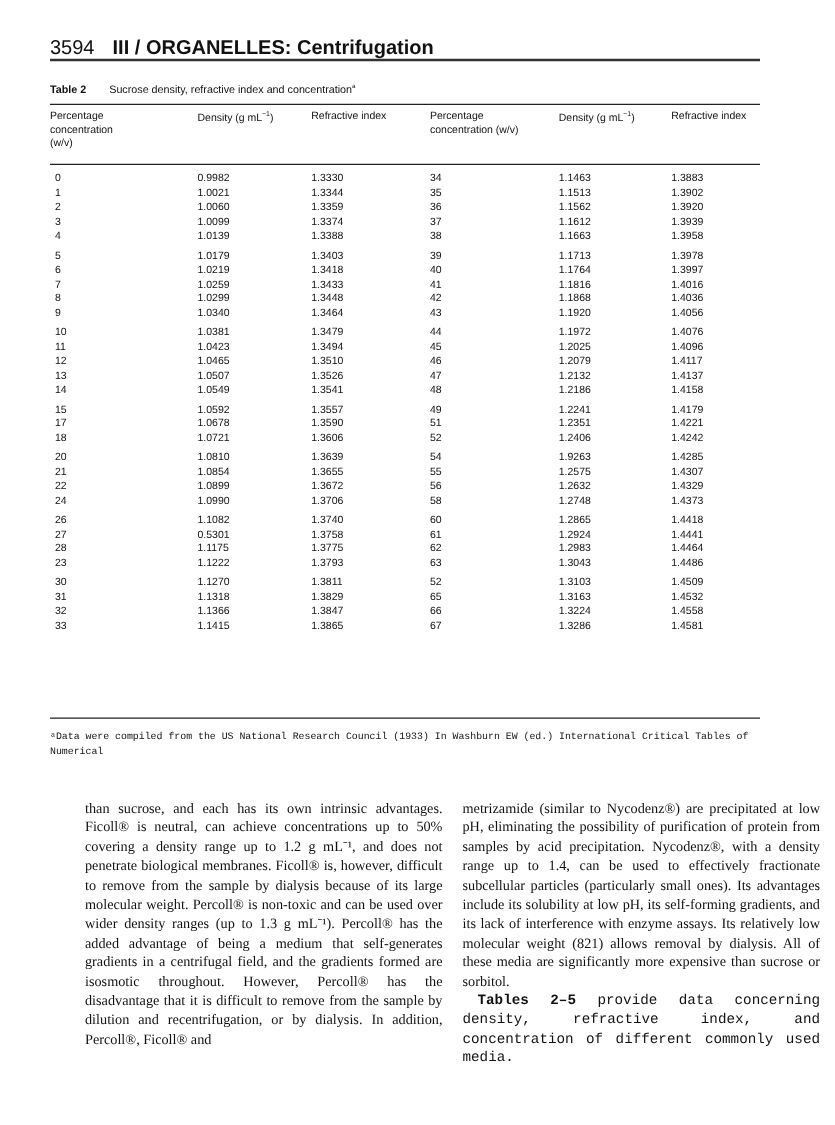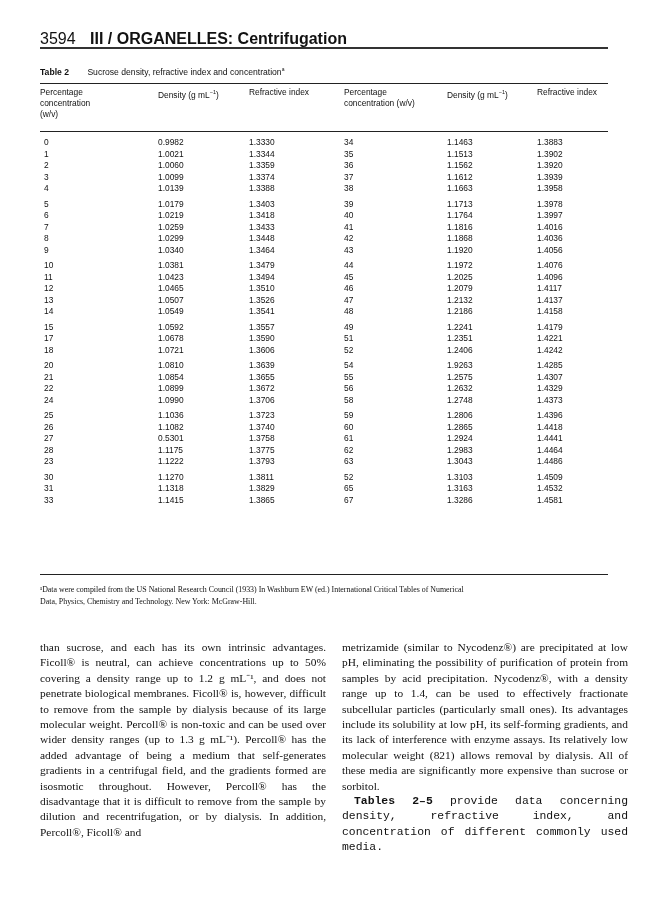--- a/index.html
+++ b/index.html
@@ -20,23 +20,23 @@
   .thead .h { position: absolute; top: 0; }
   .thead sup { font-size: 5.5px; vertical-align: super; }
 
   .tbody { position: absolute; left: 40px; top: 137px; width: 568px; font-family: "Liberation Sans", sans-serif; font-size: 8.4px; }
   .grp { position: relative; margin-bottom: 4px; }
   .row { position: relative; height: 11.5px; line-height: 11.5px; }
   .row span { position: absolute; top: 0; }
   .c1 { left: 4px; } .c2 { left: 118px; } .c3 { left: 209px; }
   .c4 { left: 304px; } .c5 { left: 407px; } .c6 { left: 497px; }
 
-  .footnote { position: absolute; left: 40px; top: 584px; width: 570px; font-family: Liberation Serif, serif; font-size: 7.9px; line-height: 12px; }
-
-  .col { position: absolute; top: 640px; width: 286px; font-family: "Liberation Serif", serif; font-size: 11.4px; line-height: 15.4px; text-align: justify; }
+  .footnote { position: absolute; left: 40px; top: 584px; width: 570px; font-family: Liberation Mono, monospace; font-size: 7.9px; line-height: 12px; }
+
+  .col { position: absolute; top: 640px; width: 286px; font-family: "Liberation Serif", serif; font-size: 11.4px; line-height: 15.4px; text-align: justify; margin-left: 28px; }
   .col p { margin: 0; }
   .col.left { left: 40px; }
   .col.right { left: 342px; }
   .indent { text-indent: 12px; font-family: Liberation Mono, monospace; }
   .b { font-weight: bold; }
 </style>
 </head>
 <body>
 
 <div class="page">
@@ -256,28 +256,20 @@
           <span class="c1">24</span>
           <span class="c2">1.0990</span>
           <span class="c3">1.3706</span>
           <span class="c4">58</span>
           <span class="c5">1.2748</span>
           <span class="c6">1.4373</span>
         </div>
       </div>
       <div class="grp">
         <div class="row">
-          <span class="c1">25</span>
-          <span class="c2">1.1036</span>
-          <span class="c3">1.3723</span>
-          <span class="c4">59</span>
-          <span class="c5">1.2806</span>
-          <span class="c6">1.4396</span>
-        </div>
-        <div class="row">
           <span class="c1">26</span>
           <span class="c2">1.1082</span>
           <span class="c3">1.3740</span>
           <span class="c4">60</span>
           <span class="c5">1.2865</span>
           <span class="c6">1.4418</span>
         </div>
         <div class="row">
           <span class="c1">27</span>
           <span class="c2">0.5301</span>
@@ -314,35 +306,42 @@
         </div>
         <div class="row">
           <span class="c1">31</span>
           <span class="c2">1.1318</span>
           <span class="c3">1.3829</span>
           <span class="c4">65</span>
           <span class="c5">1.3163</span>
           <span class="c6">1.4532</span>
         </div>
         <div class="row">
+          <span class="c1">32</span>
+          <span class="c2">1.1366</span>
+          <span class="c3">1.3847</span>
+          <span class="c4">66</span>
+          <span class="c5">1.3224</span>
+          <span class="c6">1.4558</span>
+        </div>
+        <div class="row">
           <span class="c1">33</span>
           <span class="c2">1.1415</span>
           <span class="c3">1.3865</span>
           <span class="c4">67</span>
           <span class="c5">1.3286</span>
           <span class="c6">1.4581</span>
         </div>
       </div>
     </div>
 
   <div class="rule" style="top:574px"></div>
 
   <div class="footnote">
     <div>ᵃData were compiled from the US National Research Council (1933) In Washburn EW (ed.) International Critical Tables of Numerical</div>
-    <div>Data, Physics, Chemistry and Technology. New York: McGraw-Hill.</div>
   </div>
 
   <div class="col left">
     <p>than sucrose, and each has its own intrinsic advantages. Ficoll® is neutral, can achieve concentrations up to 50% covering a density range up to 1.2 g mL⁻¹, and does not penetrate biological membranes. Ficoll® is, however, difficult to remove from the sample by dialysis because of its large molecular weight. Percoll® is non-toxic and can be used over wider density ranges (up to 1.3 g mL⁻¹). Percoll® has the added advantage of being a medium that self-generates gradients in a centrifugal field, and the gradients formed are isosmotic throughout. However, Percoll® has the disadvantage that it is difficult to remove from the sample by dilution and recentrifugation, or by dialysis. In addition, Percoll®, Ficoll® and</p>
   </div>
   <div class="col right">
     <p>metrizamide (similar to Nycodenz®) are precipitated at low pH, eliminating the possibility of purification of protein from samples by acid precipitation. Nycodenz®, with a density range up to 1.4, can be used to effectively fractionate subcellular particles (particularly small ones). Its advantages include its solubility at low pH, its self-forming gradients, and its lack of interference with enzyme assays. Its relatively low molecular weight (821) allows removal by dialysis. All of these media are significantly more expensive than sucrose or sorbitol.</p>
     <p class="indent"><span class="b">Tables 2–5</span><span> provide data concerning density, refractive index, and concentration of different commonly used media.</span></p>
   </div>
 

